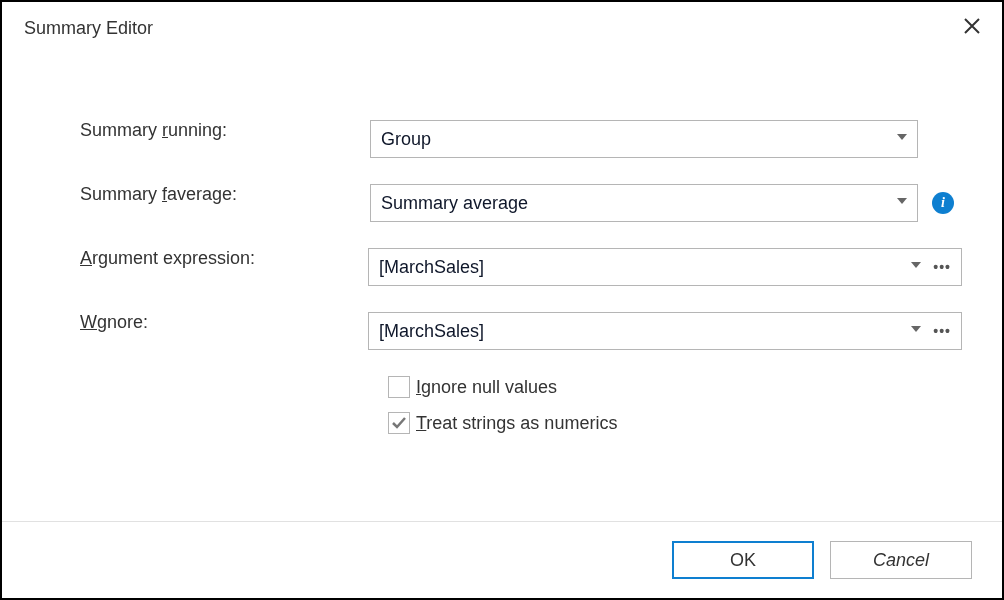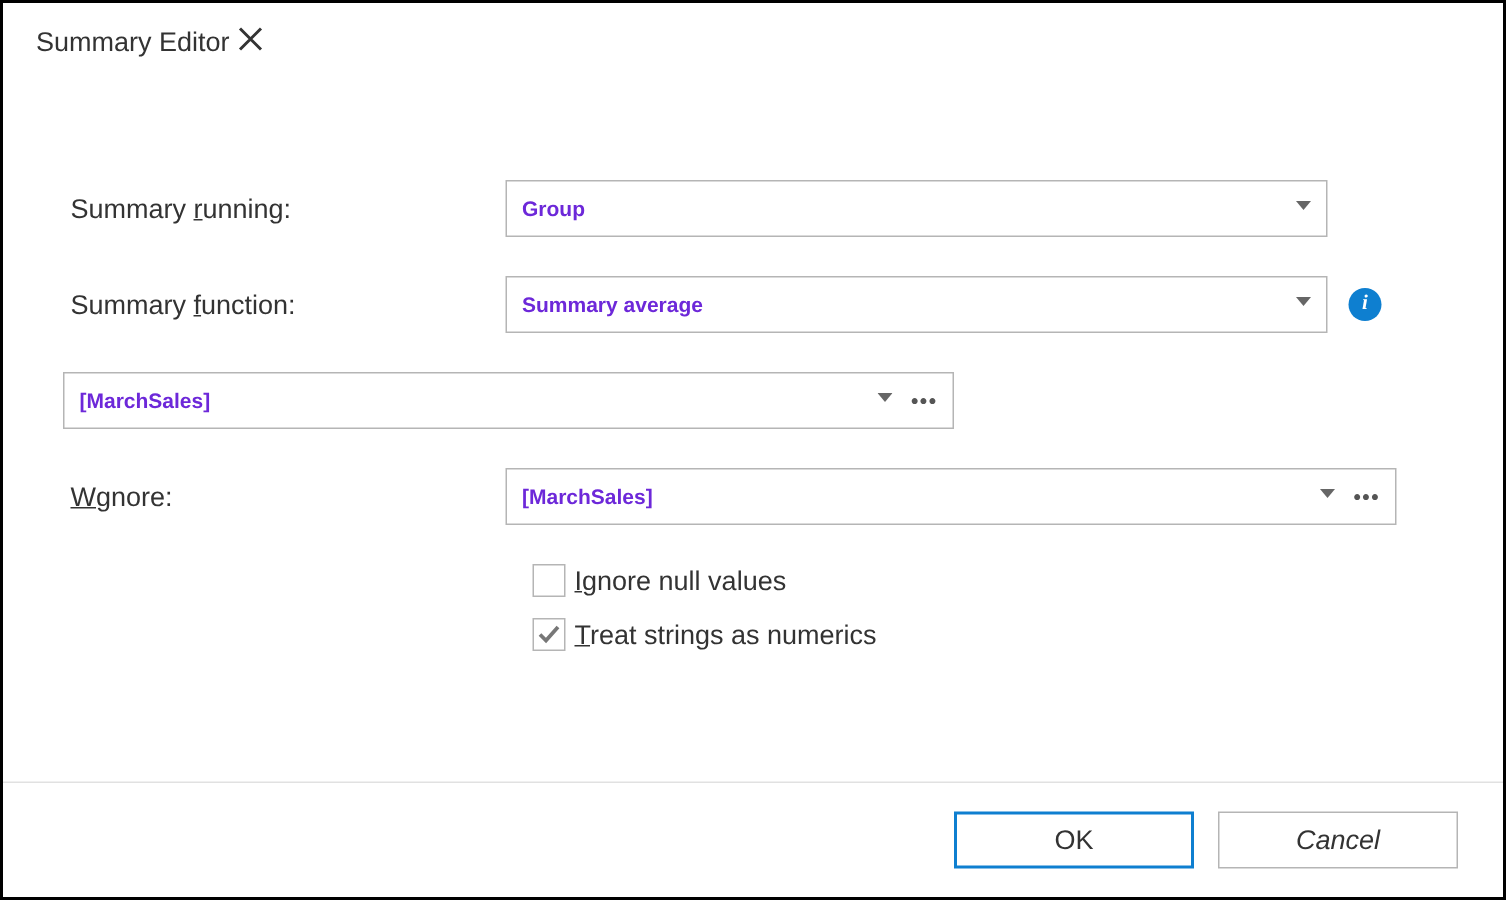--- a/index.html
+++ b/index.html
@@ -14,20 +14,21 @@
     width: 1004px;
     height: 600px;
     border: 2px solid #000;
     display: flex;
     flex-direction: column;
     position: relative;
   }
   .titlebar {
     display: flex;
     align-items: center;
+    justify-content: space-between;
     padding: 8px 16px 4px 22px;
     height: 48px;
   }
   .title {
     font-size: 18px;
   }
   .close {
     cursor: pointer;
     width: 28px;
     height: 28px;
@@ -35,22 +36,23 @@
     align-items: center;
     justify-content: center;
   }
   .close svg { width: 18px; height: 18px; }
   .content {
     flex: 1;
     padding: 70px 40px 0 40px;
   }
   .row {
     display: flex;
-    align-items: center;
+    align-items: flex-start;
     margin-bottom: 26px;
+    margin-left: 33px;
   }
   .label {
     width: 295px;
     padding-left: 5px;
   }
   .label .ul { text-decoration: underline; }
   .control-col {
     flex: 1;
     display: flex;
     align-items: center;
@@ -60,23 +62,22 @@
     position: relative;
     border: 1px solid #b5b5b5;
     background: #fff;
     height: 38px;
     display: flex;
     align-items: center;
   }
   .select { width: 548px; padding: 0 34px 0 10px; }
   .combo  { width: 594px; padding: 0 64px 0 10px; }
   .select .value, .combo .value {
-    font-size: 14px;
-    color: #6d28d9;
-    font-weight: bold;
+    font-size: 18px;
+    color: #0f172a;
   }
   .drop-icon {
     position: absolute;
     right: 10px;
     top: 50%;
     transform: translateY(-50%);
     width: 10px; height: 10px;
   }
   .combo .drop-icon { right: 40px; }
   .drop-icon svg { width: 10px; height: 6px; display: block; }
@@ -126,21 +127,21 @@
   }
   .footer {
     height: 76px;
     display: flex;
     justify-content: flex-end;
     align-items: center;
     gap: 16px;
     padding: 0 30px;
   }
   .btn {
-    width: 160px;
+    width: 142px;
     height: 38px;
     background: #fff;
     display: flex;
     align-items: center;
     justify-content: center;
     font-size: 18px;
     cursor: pointer;
   }
   .btn-primary { border: 2px solid #0e7fd0; }
   .btn-secondary { border: 1px solid #b5b5b5; font-style: italic; }
@@ -174,38 +175,41 @@
             <svg viewBox="0 0 10 6">
                 <path d="M0 0 L5 6 L10 0 Z" fill="#666"></path>
               </svg>
           </span>
         </div>
       </div>
     </div>
 
     <div class="row">
       <div class="label">
-        <span>Summary </span><span class="ul">f</span><span>unction:</span>
+        <span>Summary </span><span class="ul">f</span><span>average:</span>
       </div>
       <div class="control-col">
         <div class="select">
           <span class="value">Summary average</span>
           <span class="drop-icon">
             <svg viewBox="0 0 10 6">
                 <path d="M0 0 L5 6 L10 0 Z" fill="#666"></path>
               </svg>
           </span>
         </div>
         <div class="info">
           <span>i</span>
         </div>
       </div>
     </div>
 
     <div class="row">
+      <div class="label">
+        <span class="ul">A</span><span>rgument expression:</span>
+      </div>
       <div class="control-col">
         <div class="combo">
           <span class="value">[MarchSales]</span>
           <span class="drop-icon">
             <svg viewBox="0 0 10 6">
                 <path d="M0 0 L5 6 L10 0 Z" fill="#666"></path>
               </svg>
           </span>
           <span class="ellipsis-icon">•••</span>
         </div>

